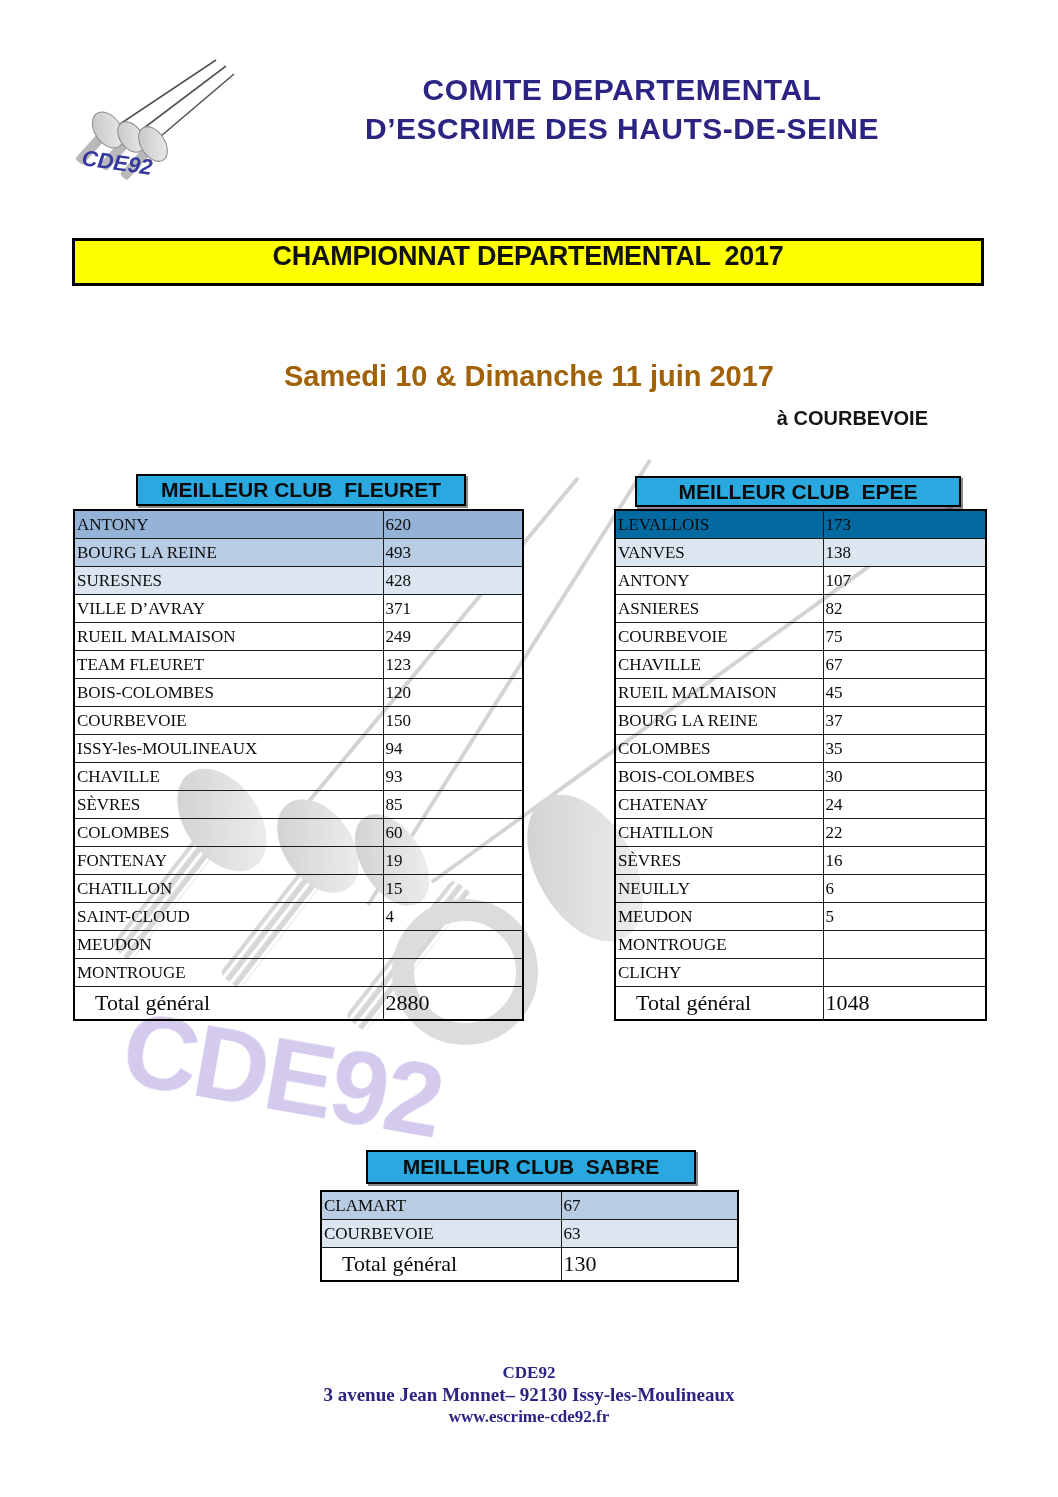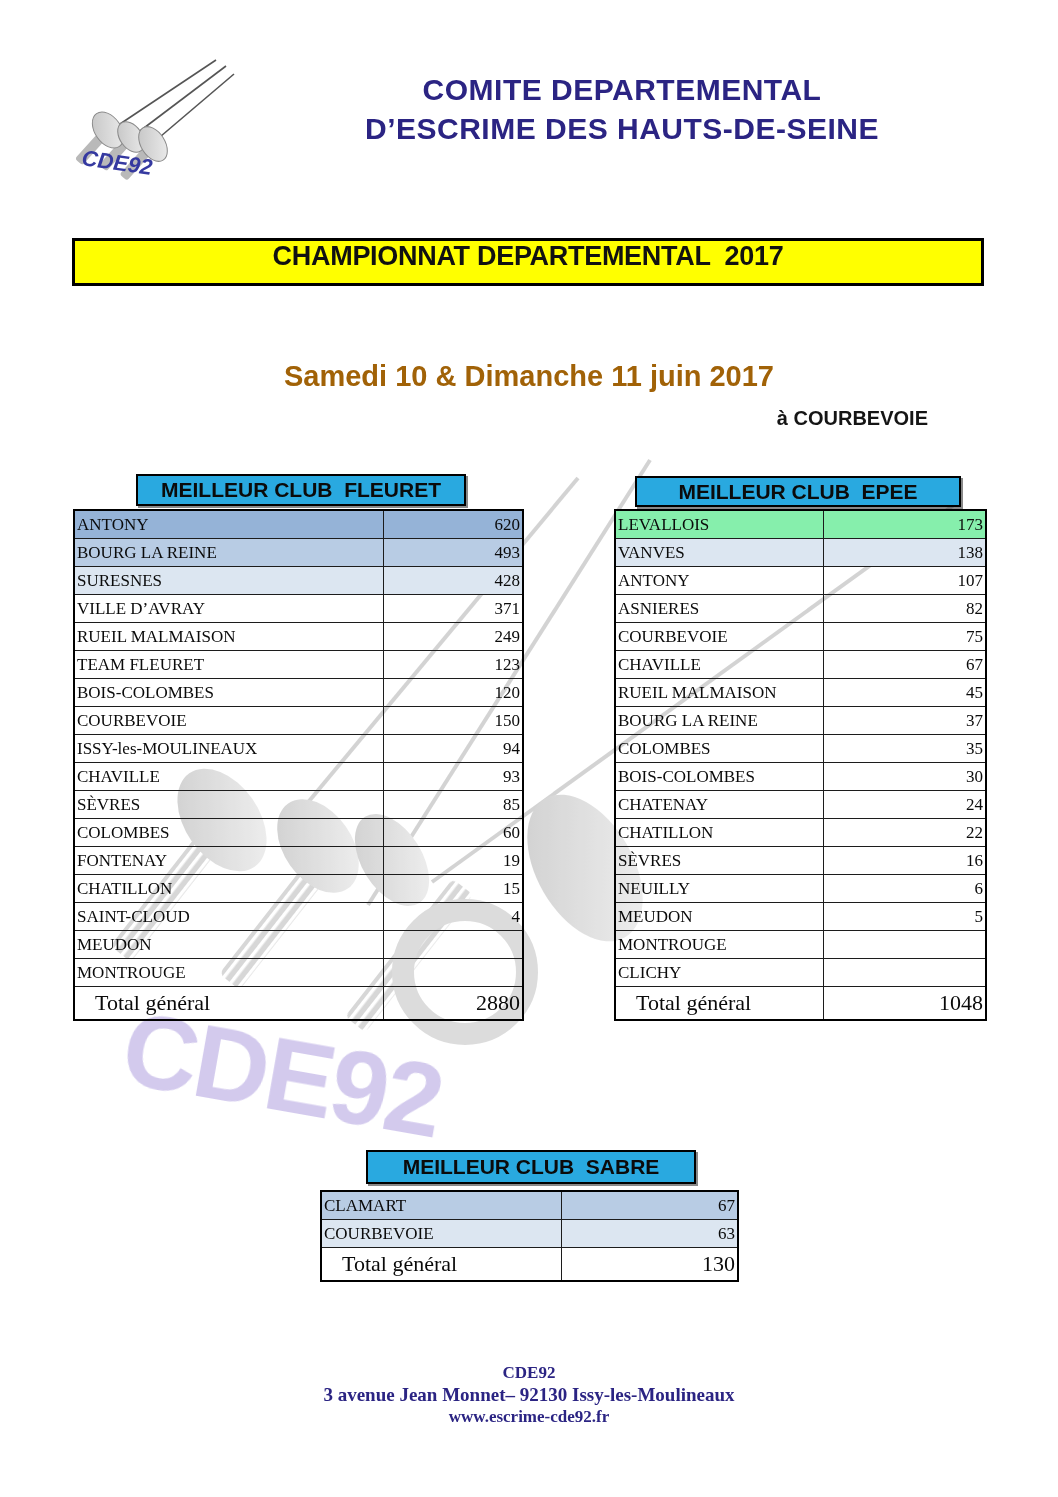--- a/index.html
+++ b/index.html
@@ -63,21 +63,21 @@
     border-collapse:collapse;table-layout:fixed;
     background:transparent;
   }
   table.score td{
     border:1.5px solid #1c1c1c;
     font-family:"Liberation Serif", serif;
     font-size:17px;color:#0a0a0a;
     height:27px;padding:0 2px;overflow:hidden;white-space:nowrap;
   }
   table.score td.club{text-align:left;}
-  table.score td.val{text-align:right;margin-top:8px;}
+  table.score td.val{text-align:left;margin-top:8px;}
   table.score{border:2px solid #000;}
   table.score tr.total td{font-size:22px;height:32px;}
   table.score tr.total td.club{padding-left:20px;}
   .t-fleuret{left:73px;top:509px;width:449px;}
   .t-epee   {left:614px;top:509px;width:371px;}
   .t-sabre  {left:320px;top:1190px;width:417px;}
   .t-sabre td{height:28px;}
   .t-sabre tr.total td{font-size:21px;height:28px;}
 
   
@@ -254,21 +254,21 @@
         </tr>
       </tbody>
   </table>
 
   <table class="score t-epee">
     <colgroup>
         <col style="width:208px">
         <col style="width:163px">
       </colgroup>
     <tbody>
-        <tr style="background: #86efac;">
+        <tr style="background: #0369a1;">
           <td class="club">LEVALLOIS</td>
           <td class="val">173</td>
         </tr>
         <tr style="background: rgb(220, 230, 241);">
           <td class="club">VANVES</td>
           <td class="val">138</td>
         </tr>
         <tr>
           <td class="club">ANTONY</td>
           <td class="val">107</td>

